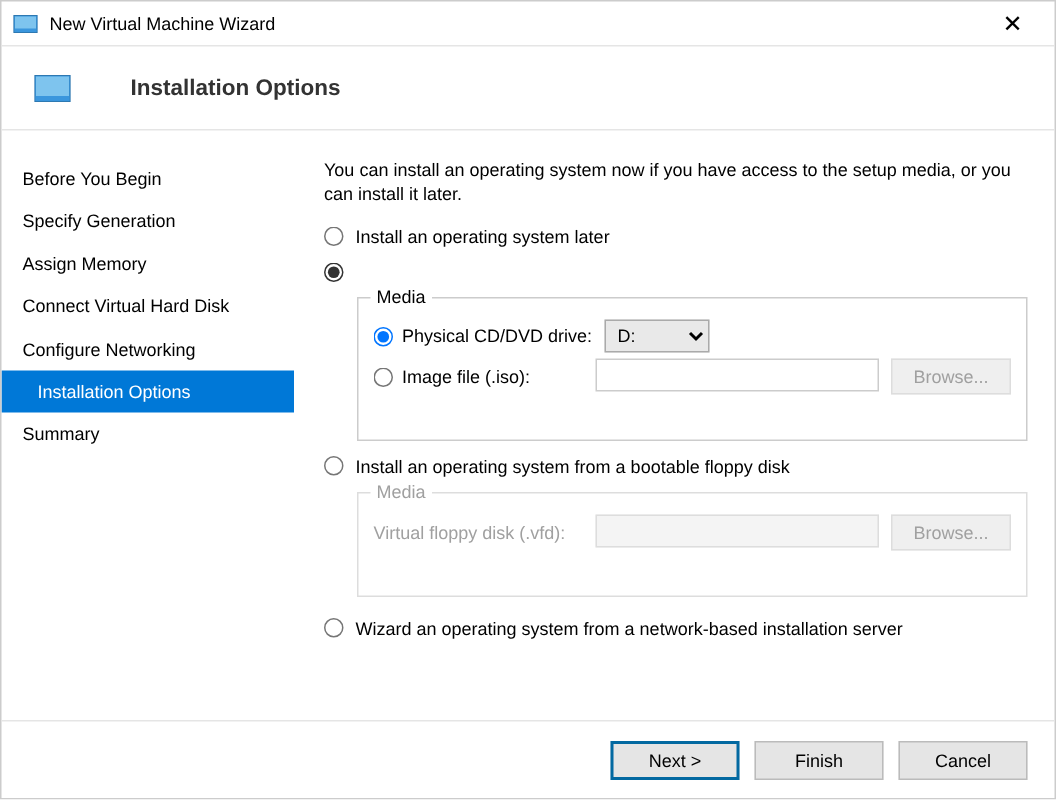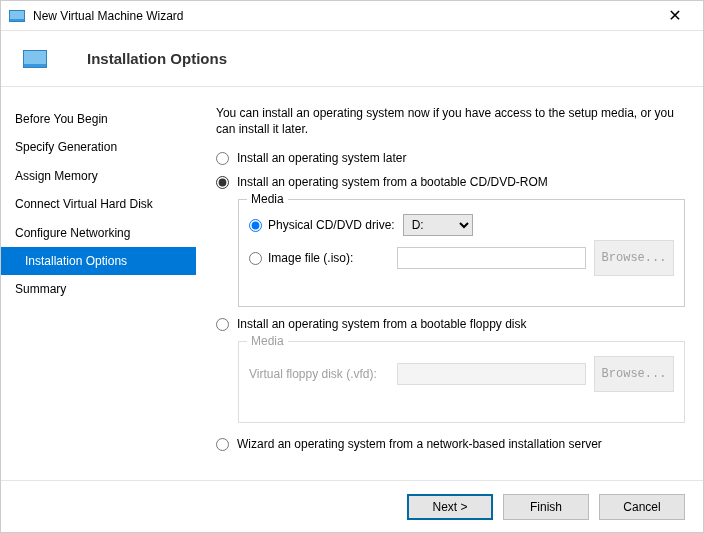--- a/index.html
+++ b/index.html
@@ -11,32 +11,32 @@
     .titlebar .close { width: 40px; text-align: center; font-size: 16px; cursor: pointer; color:#000; }
     .header { height: 56px; display: flex; align-items: center; padding: 0 22px; border-bottom: 1px solid #e5e5e5; gap: 40px; }
     .header .hicon { width: 24px; height: 18px; display:flex; align-items:center; justify-content:center; }
     .header h1 { font-size: 15px; font-weight: bold; color: #333; }
     .body { flex: 1; display: flex; overflow: hidden; gap: 20px; }
     .nav { width: 195px; padding: 18px 0 0 0; }
     .nav-item { padding: 4px 14px; font-size: 12px; cursor: pointer; color: #000; line-height: 1.7; }
     .nav-item.active { background: #0078d7; color: #fff; padding-left: 24px; }
     .content { flex: 1; padding: 18px 18px 0 0; font-size: 12px; color: #000; }
     .desc { margin-bottom: 14px; line-height: 1.35; }
-    .radio-row { display: flex; align-items: flex-end; gap: 8px; margin: 6px 0 10px 0; }
+    .radio-row { display: flex; align-items: flex-start; gap: 8px; margin: 6px 0 10px 0; }
     .radio-row input[type=radio] { width: 13px; height: 13px; accent-color:#333; }
     .radio-row label { cursor: pointer; }
     .fieldset { border: 1px solid #ccc; margin: 0 0 10px 22px; padding: 10px 10px 26px 10px; position: relative; }
     .fieldset.disabled { color: #a0a0a0; border-color: #ddd; }
     .fieldset .legend { position: absolute; top: -8px; left: 8px; background: #fff; padding: 0 4px; font-size: 12px; }
-    .frow { display: flex; align-items: center; gap: 8px; margin: 4px 0; }
+    .frow { display: flex; gap: 8px; margin: 4px 0; }
     .frow .flabel { min-width: 140px; display:flex; align-items:center; gap:6px; }
     select { width: 70px; height: 22px; border: 1px solid #aaa; background: #e9e9e9; font-size: 12px; padding: 0 4px; }
     .textinput { flex: 1; height: 22px; border: 1px solid #ccc; background: #fff; padding: 0 4px; font-size: 12px; }
     .textinput.disabled { background: #f4f4f4; border-color:#ddd; }
-    .btn-sm { width: 80px; height: 36px; border: 1px solid #bbb; background: #e9e9e9; font-size: 12px; cursor: pointer; font-family: Liberation Mono, monospace; }
+    .btn-sm { width: 80px; height: 24px; border: 1px solid #bbb; background: #e9e9e9; font-size: 12px; cursor: pointer; }
     .btn-sm.disabled { color: #a0a0a0; background: #efefef; border-color:#ddd; cursor: default; }
     .footer { height: 52px; border-top: 1px solid #e5e5e5; display: flex; align-items: center; justify-content: flex-end; padding: 0 18px; gap: 10px; }
     .btn { width: 86px; height: 26px; border: 1px solid #bbb; background: #e5e5e5; font-size: 12px; cursor: pointer; }
     .btn.primary { border: 2px solid #0369a1; }
   </style>
 </head>
 <body>
 
 <div class="window">
   <div class="titlebar">
@@ -74,21 +74,20 @@
     <div class="content">
       <p class="desc">You can install an operating system now if you have access to the setup media, or you can install it later.</p>
 
       <div class="radio-row">
         <input type="radio" name="inst" style="">
         <label>Install an operating system later</label>
       </div>
 
       <div class="radio-row">
         <input type="radio" name="inst" checked="" style="">
-        <label>Install an operating system from a bootable CD/DVD-ROM</label>
       </div>
 
       <div class="fieldset">
         <span class="legend">Media</span>
         <div class="frow">
           <span class="flabel">
             <input type="radio" name="media" checked="" style="">
             <span>Physical CD/DVD drive:</span>
           </span>
           <select>

